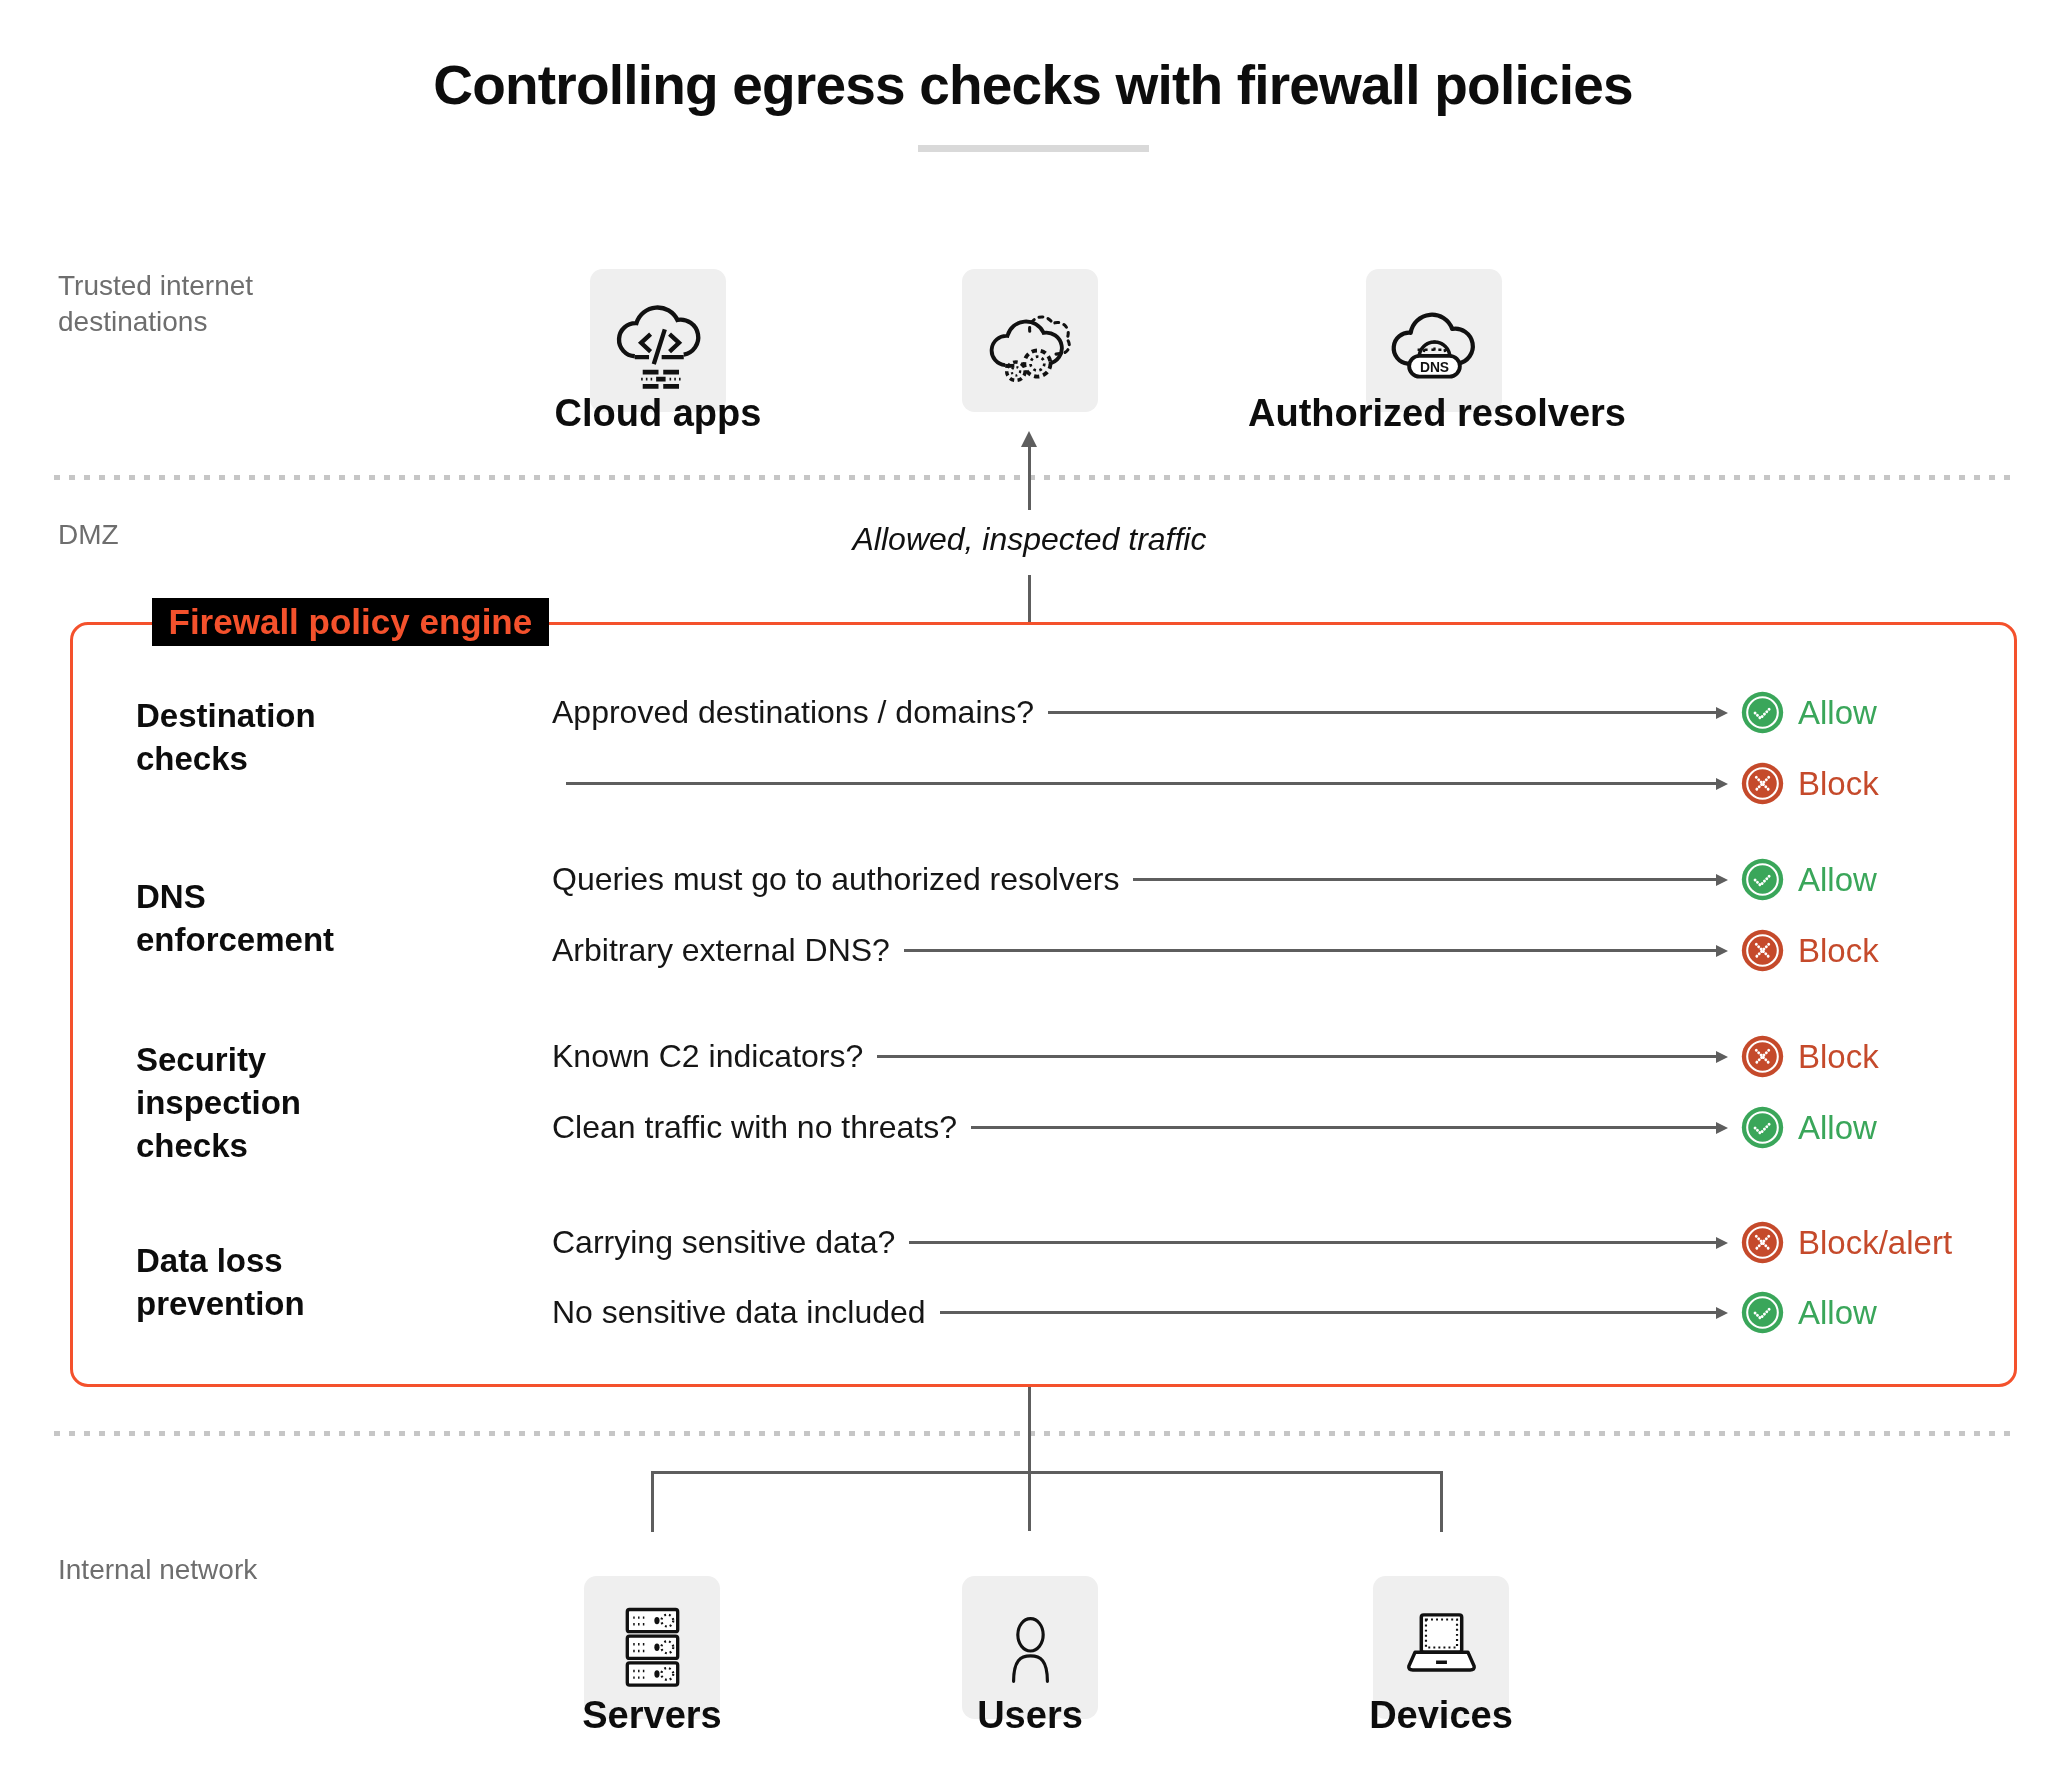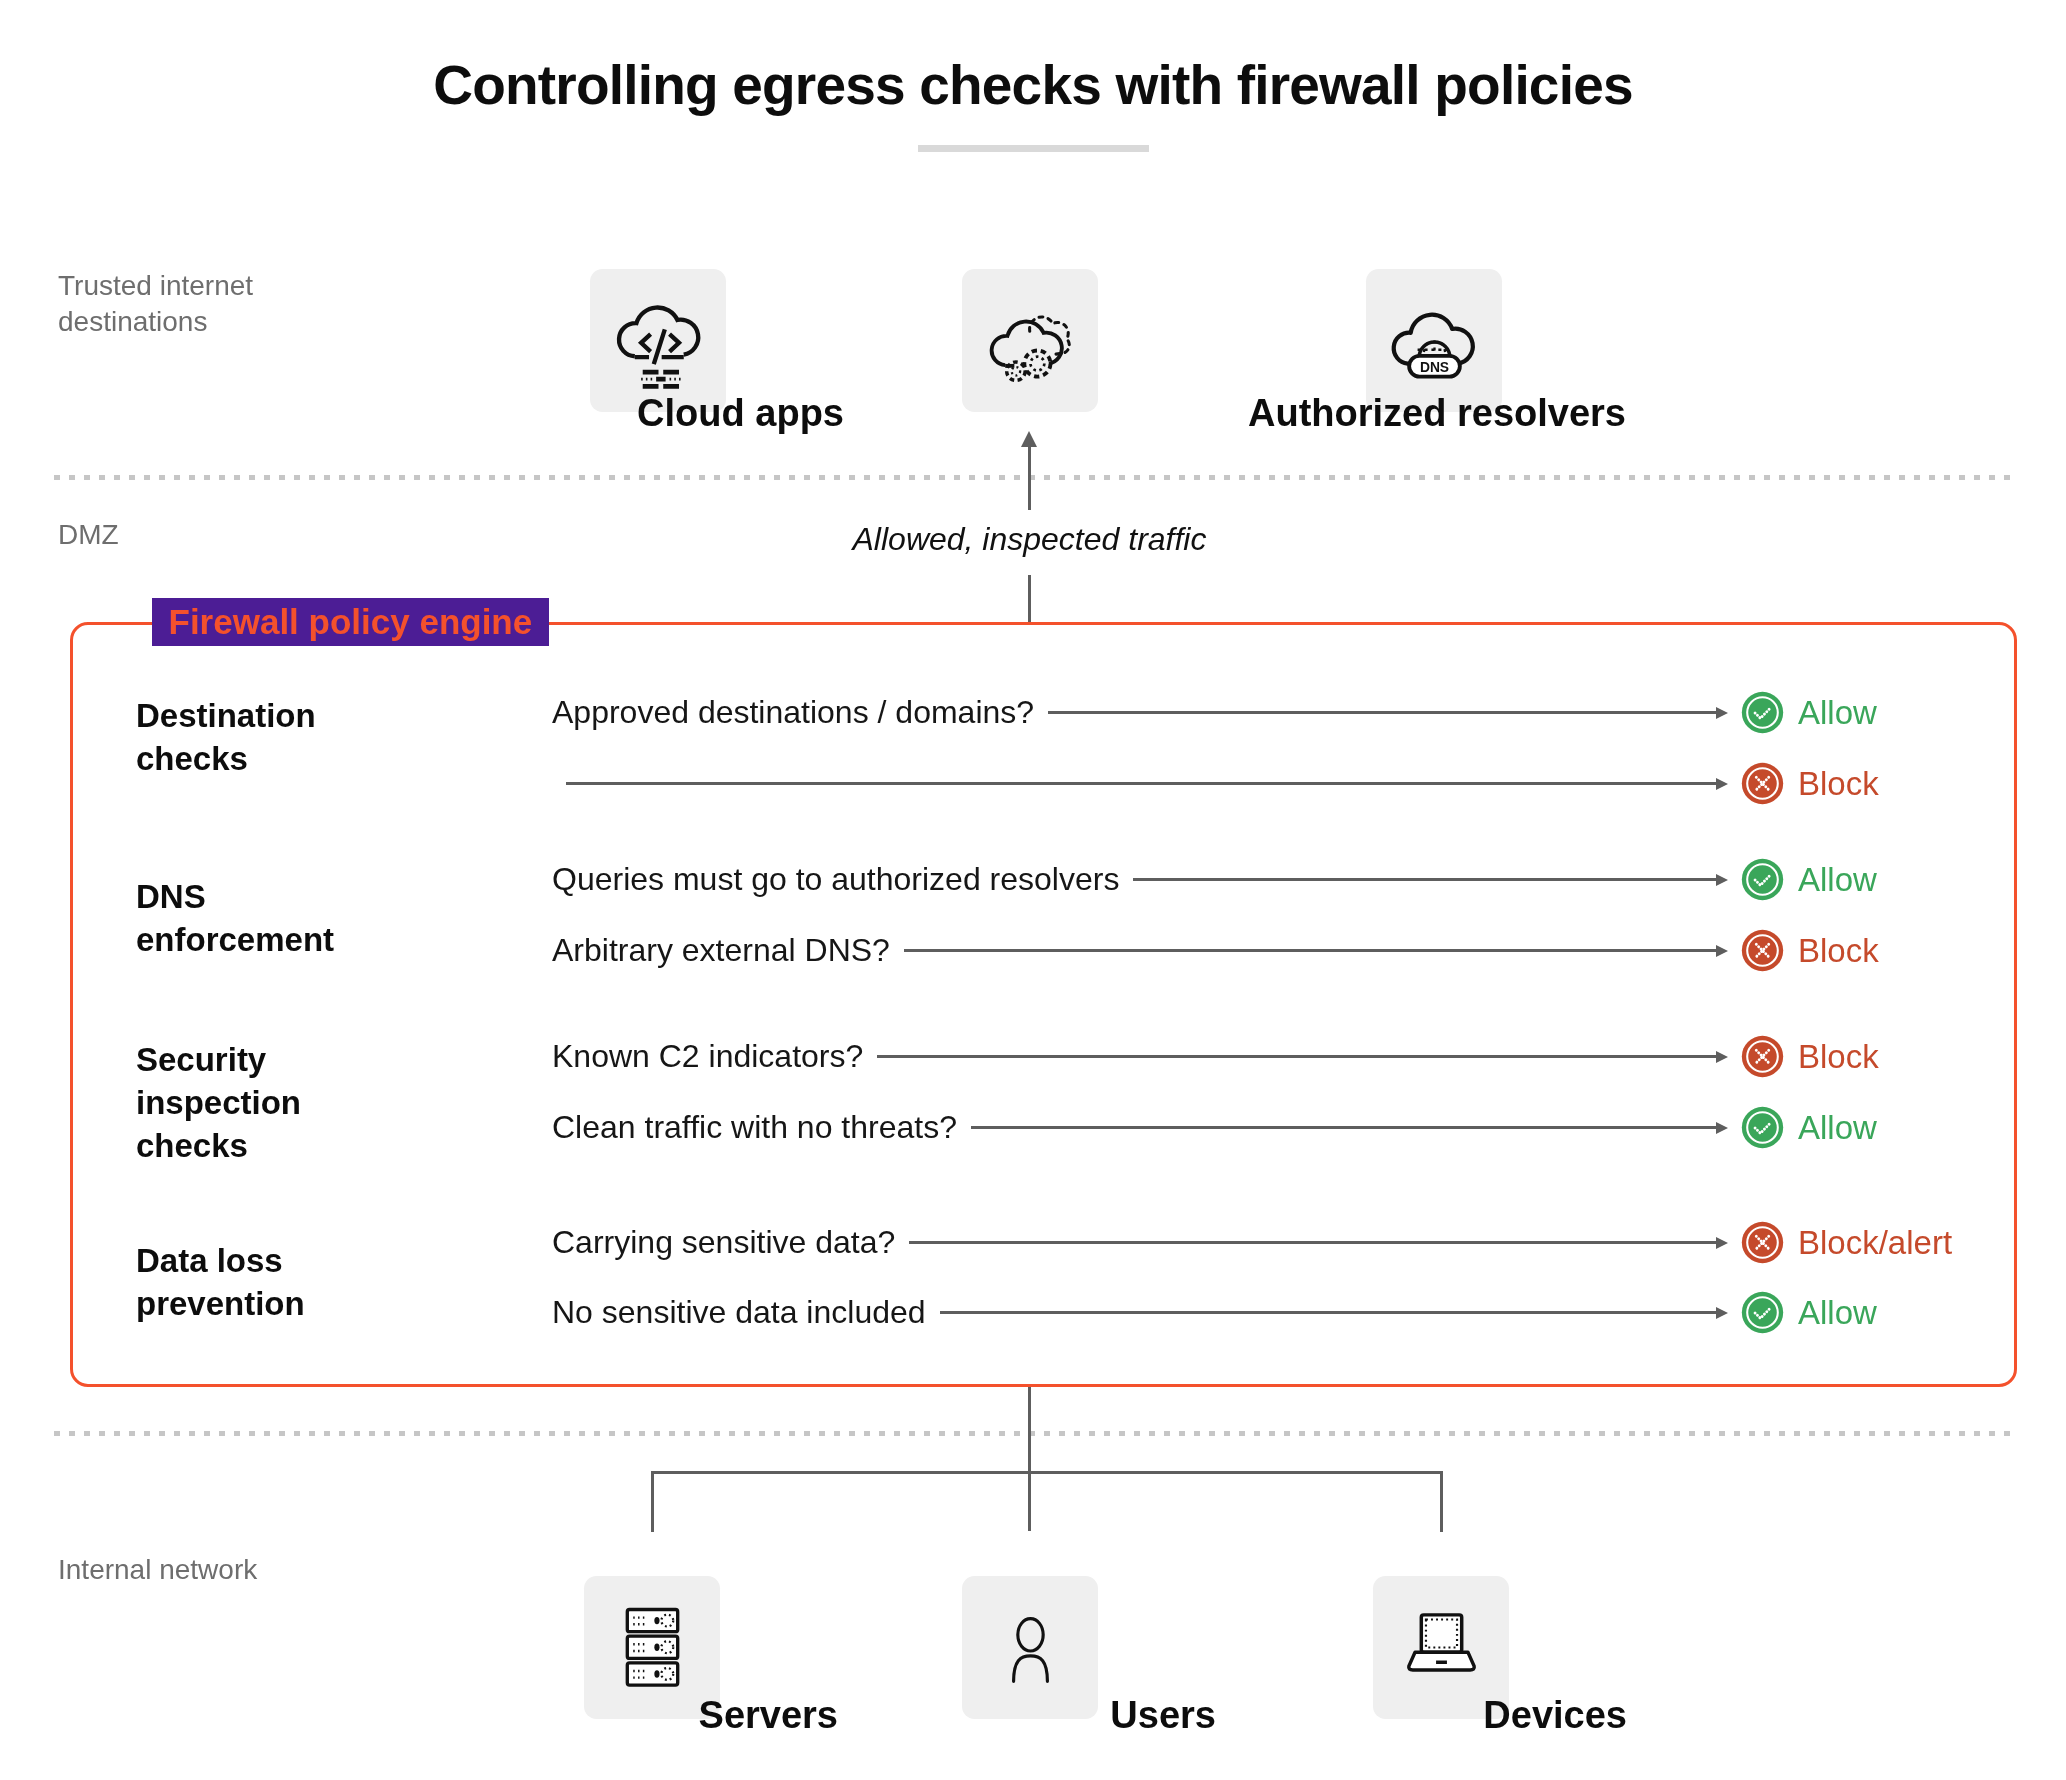--- a/index.html
+++ b/index.html
@@ -22,42 +22,42 @@
   .dots-2{top:1431px;}
   
   .card{width:136px;height:143px;background:#efefef;border-radius:12.4px;display:flex;align-items:center;justify-content:center;margin-top:45px;}
   .card svg{display:block;}
   .card-cloudapps{left:590px;top:224px;}
   .card-saas{left:962px;top:224px;}
   .card-dns{left:1366px;top:224px;}
   .card-servers{left:584px;top:1531px;}
   .card-users{left:962px;top:1531px;}
   .card-devices{left:1373px;top:1531px;}
-  .nodelabel{width:372px;text-align:right;font-size:38px;font-weight:700;color:#0d0d0d;white-space:nowrap;}
+  .nodelabel{width:372px;text-align:center;font-size:38px;font-weight:700;color:#0d0d0d;white-space:nowrap;}
   .nl-cloudapps{left:472px;top:392px;}
   .nl-saas{left:844px;top:392px;}
   .nl-dns{left:1248px;top:392px;}
   .nl-servers{left:466px;top:1694px;}
   .nl-users{left:844px;top:1694px;}
   .nl-devices{left:1255px;top:1694px;}
   
   .vline{width:2.5px;background:#5e5e5e;}
   .hline{height:2.5px;background:#5e5e5e;}
   .arrow-up-head{left:1021px;top:431px;width:0;height:0;
     border-left:8.3px solid transparent;border-right:8.3px solid transparent;border-bottom:16.5px solid #5e5e5e;}
   .shaft1{left:1028px;top:447px;height:63px;}
   .shaft2{left:1028px;top:575px;height:48px;}
   .traffic-note{left:823px;top:521px;width:413px;text-align:center;font-size:32px;font-style:italic;color:#111;white-space:nowrap;}
   .center-shaft{left:1028px;top:1387px;height:144px;}
   .hconn{left:651px;top:1471px;width:792px;}
   .stub-l{left:651px;top:1471px;height:61px;}
   .stub-r{left:1440px;top:1471px;height:61px;}
   
   .fwbox{left:70px;top:622px;width:1947px;height:765px;border:3.7px solid #f4512c;border-radius:18px;box-sizing:border-box;background:transparent;}
-  .engine-label{left:152px;top:598px;height:48px;line-height:48px;padding:0 16.5px;background:#4c1d95;
+  .engine-label{left:152px;top:598px;height:48px;line-height:48px;padding:0 16.5px;background:#000000;
     color:#f4512c;font-size:35px;font-weight:700;white-space:nowrap;z-index:3;}
   
   .sec{left:136px;width:264px;font-size:33px;font-weight:700;line-height:1.3;color:#0d0d0d;}
   .sec-1{top:695px;} .sec-2{top:876px;} .sec-3{top:1039px;} .sec-4{top:1240px;}
   
   .row{left:552px;width:1232px;height:43px;display:flex;align-items:center;}
   .r1{top:691px;} .r2{top:762px;} .r3{top:858px;} .r4{top:929px;}
   .r5{top:1035px;} .r6{top:1106px;} .r7{top:1221px;} .r8{top:1291px;}
   .q{font-size:32px;color:#161616;white-space:nowrap;flex:0 0 auto;}
   .ln{flex:1 1 auto;height:2.1px;background:#5e5e5e;margin-left:14px;min-width:25px;}

